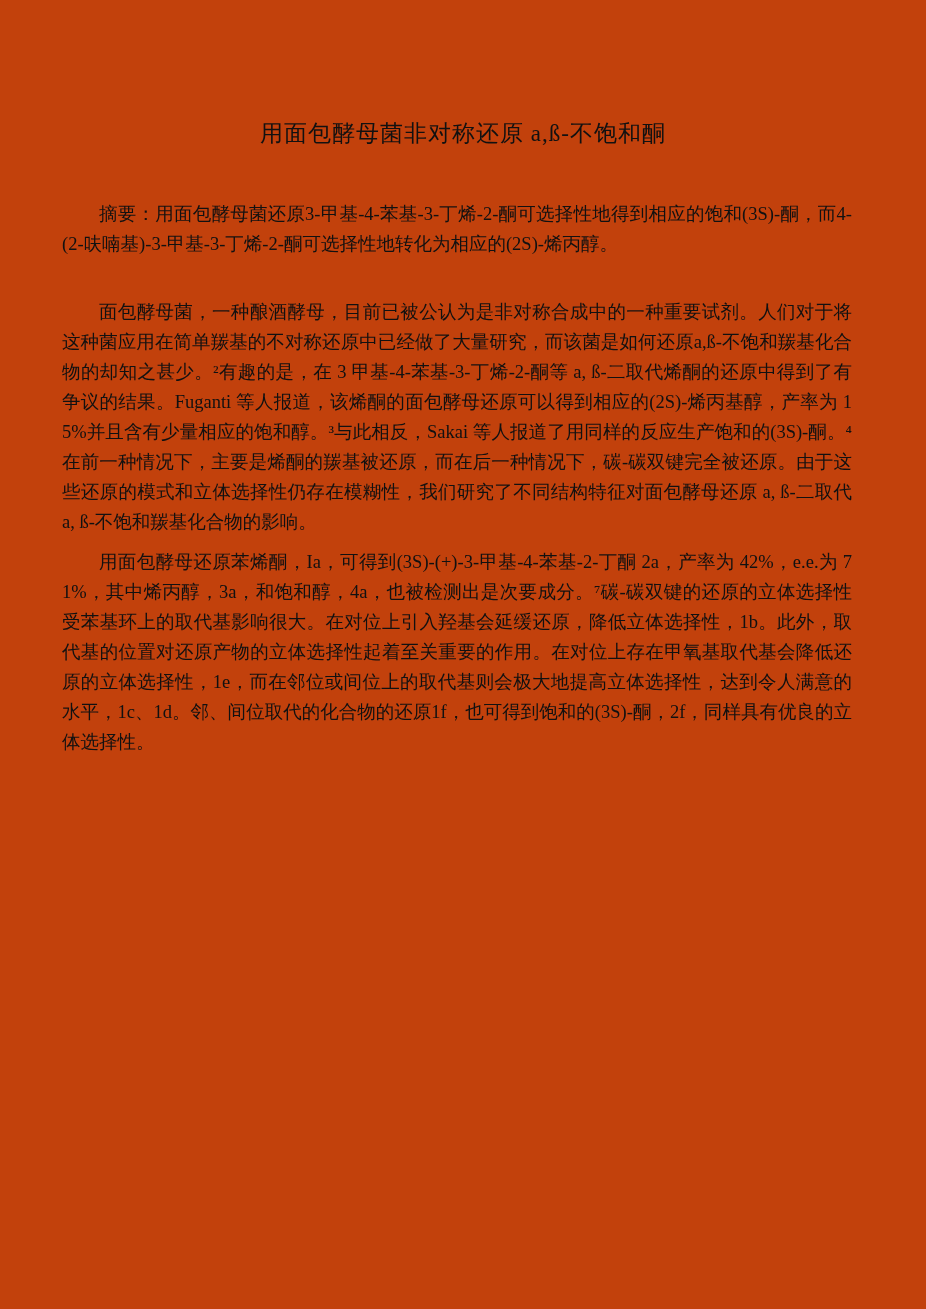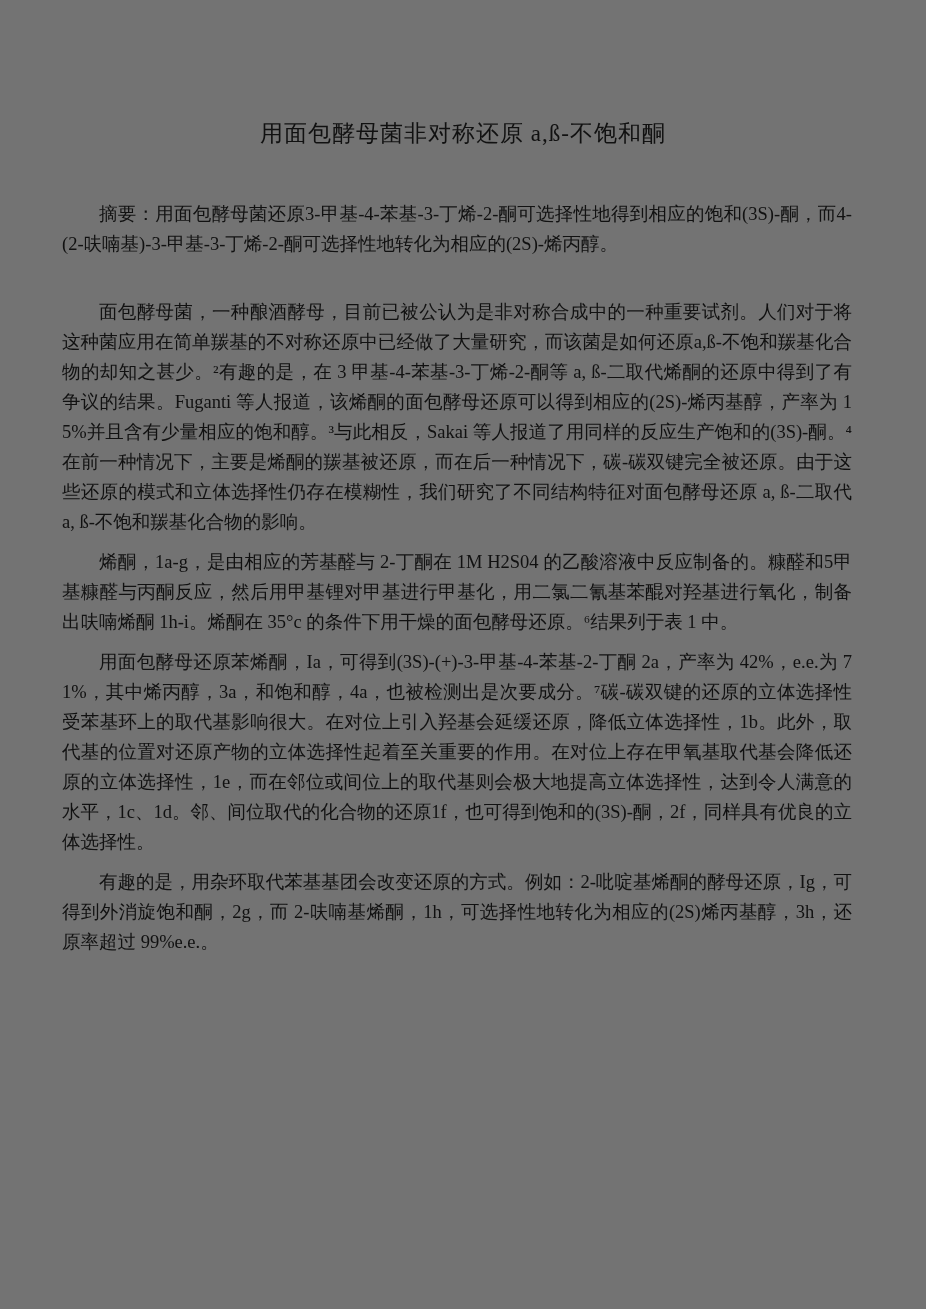--- a/index.html
+++ b/index.html
@@ -10,21 +10,21 @@
   }
   body {
     width: 926px;
     min-height: 1309px;
     font-family: "Liberation Serif", "DejaVu Serif", serif;
     color: #1a1a1a;
   }
   .page {
     width: 926px;
     min-height: 1309px;
-    background: #737373;
+    background: #c2410c;
     padding: 118px 62px 80px 62px;
   }
   .doc-title {
     font-size: 23px;
     font-weight: 400;
     text-align: center;
     margin: 0 0 50px 0;
     letter-spacing: 1px;
     color: #111111;
   }
@@ -44,19 +44,17 @@
 </head>
 <body>
 
 <div class="page">
   <h1 class="doc-title">用面包酵母菌非对称还原 a,ß-不饱和酮</h1>
 
   <p class="para abstract">摘要：用面包酵母菌还原3-甲基-4-苯基-3-丁烯-2-酮可选择性地得到相应的饱和(3S)-酮，而4-(2-呋喃基)-3-甲基-3-丁烯-2-酮可选择性地转化为相应的(2S)-烯丙醇。</p>
 
   <p class="para">面包酵母菌，一种酿酒酵母，目前已被公认为是非对称合成中的一种重要试剂。人们对于将这种菌应用在简单羰基的不对称还原中已经做了大量研究，而该菌是如何还原a,ß-不饱和羰基化合物的却知之甚少。²有趣的是，在 3 甲基-4-苯基-3-丁烯-2-酮等 a, ß-二取代烯酮的还原中得到了有争议的结果。Fuganti 等人报道，该烯酮的面包酵母还原可以得到相应的(2S)-烯丙基醇，产率为 15%并且含有少量相应的饱和醇。³与此相反，Sakai 等人报道了用同样的反应生产饱和的(3S)-酮。⁴在前一种情况下，主要是烯酮的羰基被还原，而在后一种情况下，碳-碳双键完全被还原。由于这些还原的模式和立体选择性仍存在模糊性，我们研究了不同结构特征对面包酵母还原 a, ß-二取代 a, ß-不饱和羰基化合物的影响。</p>
 
-  <p class="para">烯酮，1a-g，是由相应的芳基醛与 2-丁酮在 1M H2S04 的乙酸溶液中反应制备的。糠醛和5甲基糠醛与丙酮反应，然后用甲基锂对甲基进行甲基化，用二氯二氰基苯醌对羟基进行氧化，制备出呋喃烯酮 1h-i。烯酮在 35°c 的条件下用干燥的面包酵母还原。⁶结果列于表 1 中。</p>
 
   <p class="para">用面包酵母还原苯烯酮，Ia，可得到(3S)-(+)-3-甲基-4-苯基-2-丁酮 2a，产率为 42%，e.e.为 71%，其中烯丙醇，3a，和饱和醇，4a，也被检测出是次要成分。⁷碳-碳双键的还原的立体选择性受苯基环上的取代基影响很大。在对位上引入羟基会延缓还原，降低立体选择性，1b。此外，取代基的位置对还原产物的立体选择性起着至关重要的作用。在对位上存在甲氧基取代基会降低还原的立体选择性，1e，而在邻位或间位上的取代基则会极大地提高立体选择性，达到令人满意的水平，1c、1d。邻、间位取代的化合物的还原1f，也可得到饱和的(3S)-酮，2f，同样具有优良的立体选择性。</p>
 
-  <p class="para">有趣的是，用杂环取代苯基基团会改变还原的方式。例如：2-吡啶基烯酮的酵母还原，Ig，可得到外消旋饱和酮，2g，而 2-呋喃基烯酮，1h，可选择性地转化为相应的(2S)烯丙基醇，3h，还原率超过 99%e.e.。</p>
 
 </div>
 
 </body></html>

